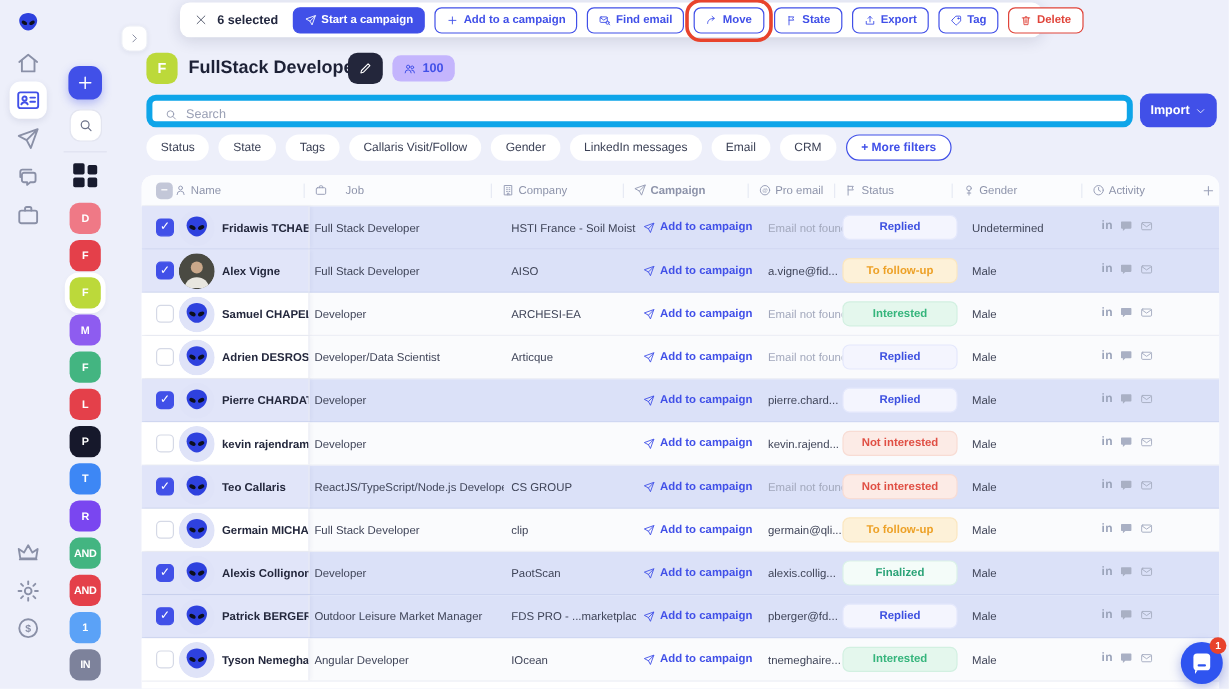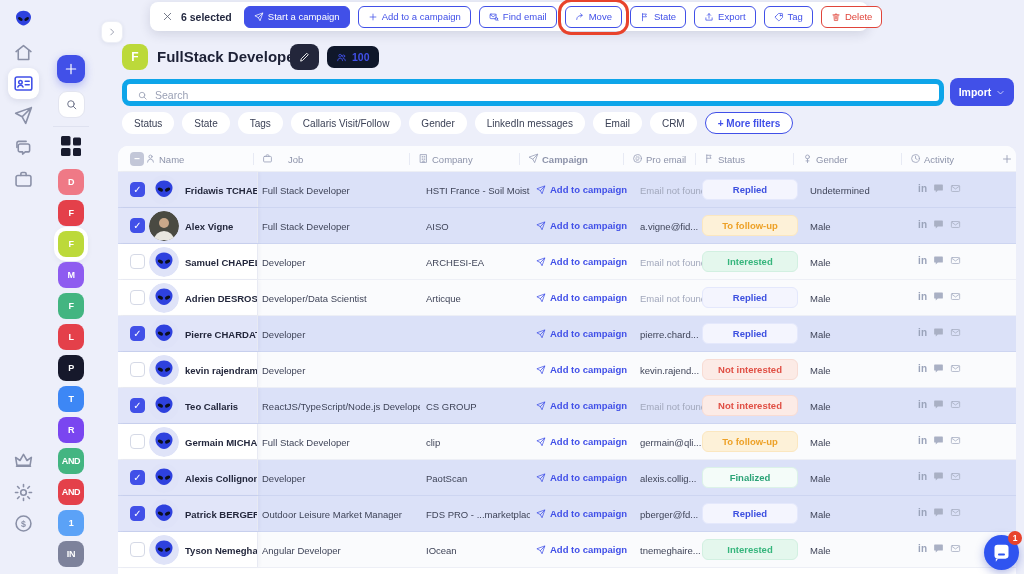--- a/index.html
+++ b/index.html
@@ -21,34 +21,34 @@
   .ws-av { width:26px; height:26px; border-radius:8px; border:none; color:#fff; font-weight:700; font-size:9px; letter-spacing:-.3px; cursor:pointer; margin-bottom:5px; flex:none;
            display:flex; align-items:center; justify-content:center; font-family:"Liberation Sans",sans-serif; }
   .ws-av.sel { box-shadow:0 0 0 4px #fff, 0 2px 8px rgba(40,47,90,.18); }
   #expand-btn { position:absolute; left:101px; top:21px; width:22px; height:22px; background:#fff; border:1px solid #eceef6; border-radius:7px; color:#7d8298; padding:5px; cursor:pointer; box-shadow:0 1px 4px rgba(40,47,90,.08); }
 
   
   #toolbar { position:absolute; left:150px; top:2px; width:718px; height:29px; background:#fff; border-radius:8px;
              box-shadow:0 3px 12px rgba(30,36,70,.14); display:flex; align-items:center; padding:0 12px; gap:8px; z-index:30; }
   #tb-close { width:11px; height:11px; color:#5a6072; cursor:pointer; flex:none; }
   #tb-selected { font-size:10.5px; font-weight:700; color:#23283f; margin-right:4px; white-space:nowrap; }
-  .tb-btn { height:22px; border-radius:6px; font-size:9.5px; font-weight:400; display:inline-flex; align-items:center; gap:4px;
+  .tb-btn { height:22px; border-radius:6px; font-size:9.5px; font-weight:700; display:inline-flex; align-items:center; gap:4px;
             padding:0 9px; cursor:pointer; white-space:nowrap; font-family:"Liberation Sans",sans-serif; background:#fff; }
   .tb-btn .icon { width:10px; height:10px; }
   .tb-btn.primary { background:#4150e8; color:#fff; border:1px solid #4150e8; }
   .tb-btn.outline { border:1px solid #4150e8; color:#4150e8; }
   .tb-btn.danger  { border:1px solid #e0443a; color:#e0443a; }
   .tb-btn.annotated { outline:3px solid #e8432c; outline-offset:4px; }
 
   
   #ws-badge { position:absolute; left:122px; top:44px; width:26px; height:26px; border-radius:8px; background:#bcd93a;
               color:#fff; font-size:12px; font-weight:700; display:flex; align-items:center; justify-content:center; }
   #page-title { position:absolute; left:157px; top:48px; font-size:15px; font-weight:700; color:#1d2136; }
   #edit-btn { position:absolute; left:290px; top:44px; width:29px; height:26px; background:#23263b; border:none; border-radius:8px; color:#fff; padding:7px 8px; cursor:pointer; }
-  #count-badge { position:absolute; left:327px; top:46px; height:22px; background:#0f172a; border-radius:7px; display:flex; align-items:center; gap:5px; padding:0 9px; color:#4150e8; }
+  #count-badge { position:absolute; left:327px; top:46px; height:22px; background:#c4b5fd; border-radius:7px; display:flex; align-items:center; gap:5px; padding:0 9px; color:#4150e8; }
   #count-badge .icon { width:11px; height:11px; }
   #count-badge span.n { font-size:10.5px; font-weight:700; }
   #search-bar { position:absolute; left:122px; top:79px; width:822px; height:27px; background:#fff; border:5px solid #0ea5e9; border-radius:8px; display:flex; align-items:flex-end; padding:0 10px; gap:7px; }
   #search-bar .icon { width:11px; height:11px; color:#9aa0b5; }
   #search-input { border:none; outline:none; flex:1; font-size:10.5px; color:#3f4458; background:transparent; font-family:"Liberation Sans",sans-serif; }
   #search-input::placeholder { color:#9aa0b5; }
   #import-btn { position:absolute; left:950px; top:78px; width:64px; height:28px; background:#4150e8; border:none; border-radius:8px; color:#fff;
                 font-size:10.5px; font-weight:700; display:flex; align-items:center; justify-content:center; gap:5px; cursor:pointer; font-family:"Liberation Sans",sans-serif; }
   #import-btn .icon { width:9px; height:9px; }
   #filter-row { position:absolute; left:122px; top:112px; display:flex; gap:8px; align-items:center; }

